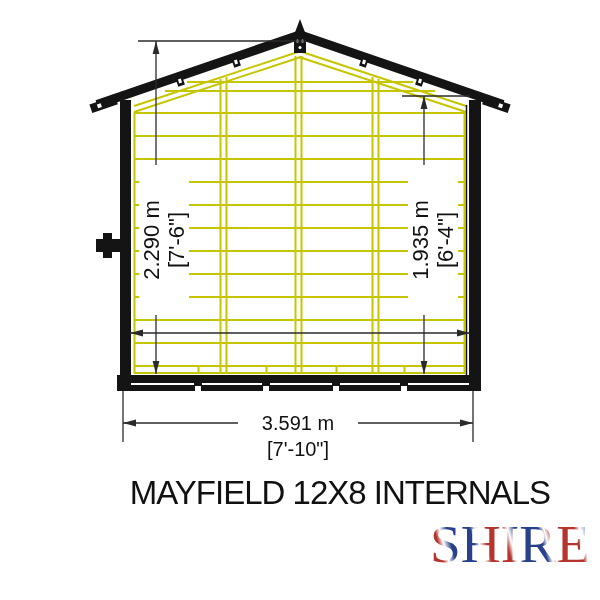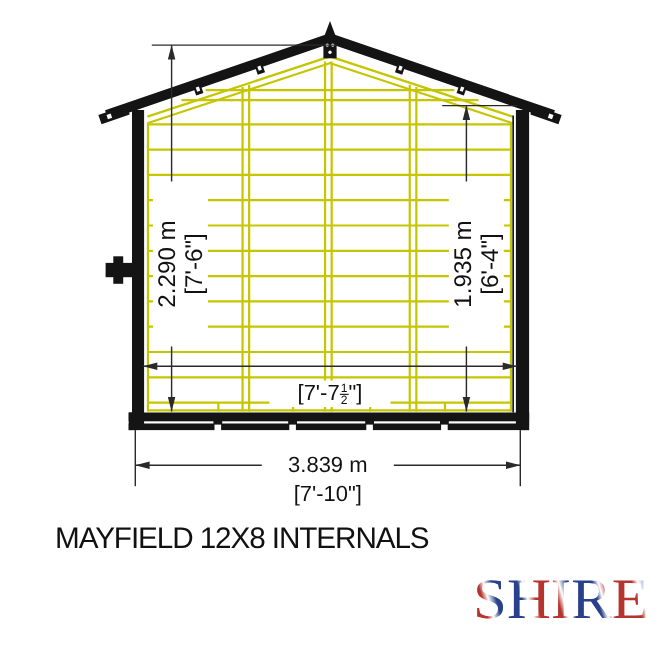--- a/index.html
+++ b/index.html
@@ -10,22 +10,22 @@
   .bl{stroke:var(--outline,#141414);fill:none;}
   .bf{fill:var(--outline,#141414);stroke:none;}
   .wf{fill:var(--background,#fff);stroke:none;}
   .clad line{stroke:var(--cladding,#c5c500);stroke-width:2;fill:none;}
   .dim line{stroke:var(--dim-lines,#2a2a2a);stroke-width:1.3;}
   .dim polygon{fill:var(--dim-lines,#2a2a2a);stroke:none;}
   
   .dimlabel{position:absolute;color:var(--text,#111);background:var(--background,#fff);
             text-align:center;font-size:20px;line-height:24px;white-space:nowrap;}
   .rot{width:150px;height:50px;font-size:22px;line-height:25px;transform:rotate(-90deg);}
-  .title{position:absolute;left:50px;top:474px;width:500px;text-align:left;
-         font-size:27px;letter-spacing:-1px;color:var(--text,#111);}
+  .title{position:absolute;left:50px;top:474px;width:500px;text-align:right;
+         font-size:33px;letter-spacing:-1px;color:var(--text,#111);}
   .frac{display:inline-block;vertical-align:-3px;font-size:11px;line-height:10px;text-align:center;}
   .frac .num{display:block;border-bottom:1.4px solid var(--text,#111);padding:0 1px;}
   .frac .den{display:block;}
   .logo{position:absolute;left:427px;top:519px;width:166px;text-align:left;}
   .logo-word{font-family:"Liberation Serif",serif;}
   .tagline{margin-top:1px;font-family:"Liberation Serif",serif;font-size:8px;
            letter-spacing:1.3px;color:var(--logo-red,#b5342e);white-space:nowrap;}
   .st-r{stop-color:var(--logo-red,#b5342e);}
   .st-b{stop-color:var(--logo-blue,#28418a);}
   .st-w{stop-color:#ffffff;}
@@ -172,25 +172,22 @@
     <div>2.290 m</div>
     <div>[7'-6"]</div>
   </div>
 
   <div class="dimlabel rot" style="left:358px;top:215px;">
     <div>1.935 m</div>
     <div>[6'-4"]</div>
   </div>
 
 
-  <div class="dimlabel" style="left:245px;top:346px;width:110px;">
-    <span>[7'-7</span><span class="frac"><span class="num">1</span><span class="den">2</span></span><span>"]</span>
-  </div>
-
-  <div class="dimlabel" style="left:238px;top:411px;width:120px;">3.839 m</div>
+
+  <div class="dimlabel" style="left:238px;top:411px;width:120px;">3.591 m</div>
 
   <div class="dimlabel" style="left:243px;top:437px;width:110px;">[7'-10"]</div>
 
   <div class="title">MAYFIELD 12X8 INTERNALS</div>
 
   <div class="logo">
     <svg width="166" height="48" viewBox="0 0 166 48">
       <defs>
         <linearGradient id="uj" gradientUnits="userSpaceOnUse" x1="0" y1="48" x2="166" y2="0">
           <stop offset="0" class="st-r"></stop>

